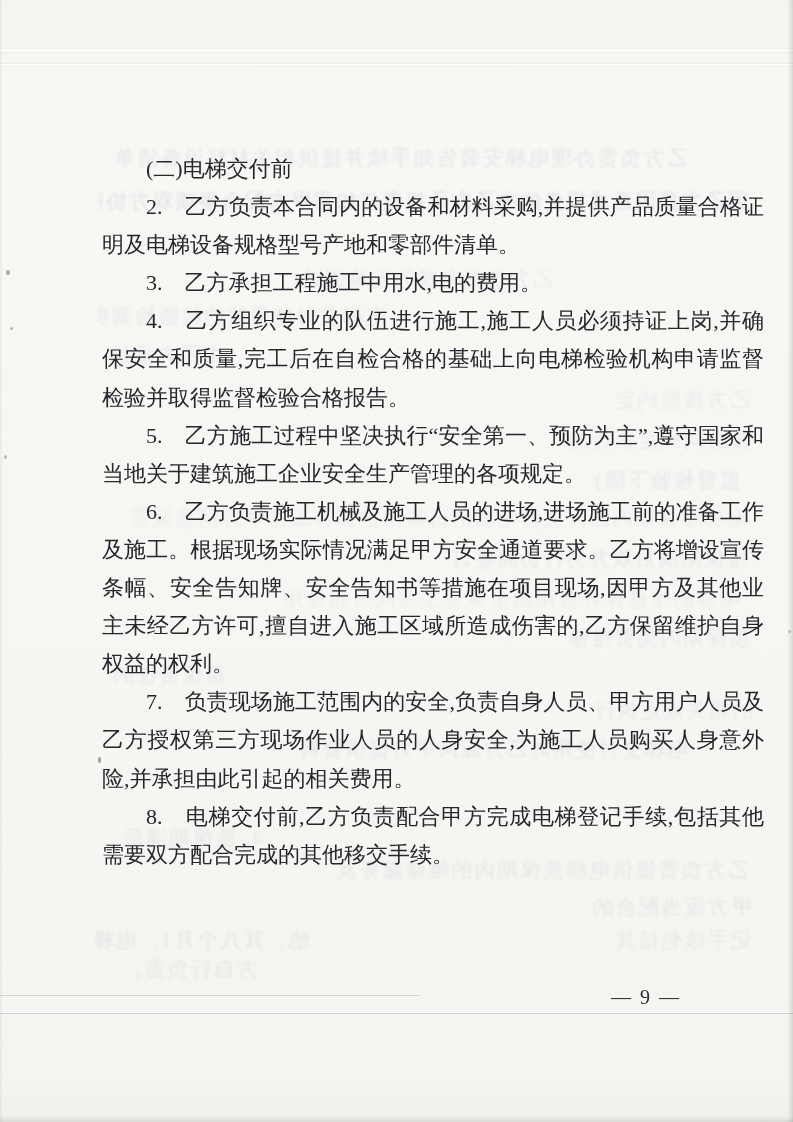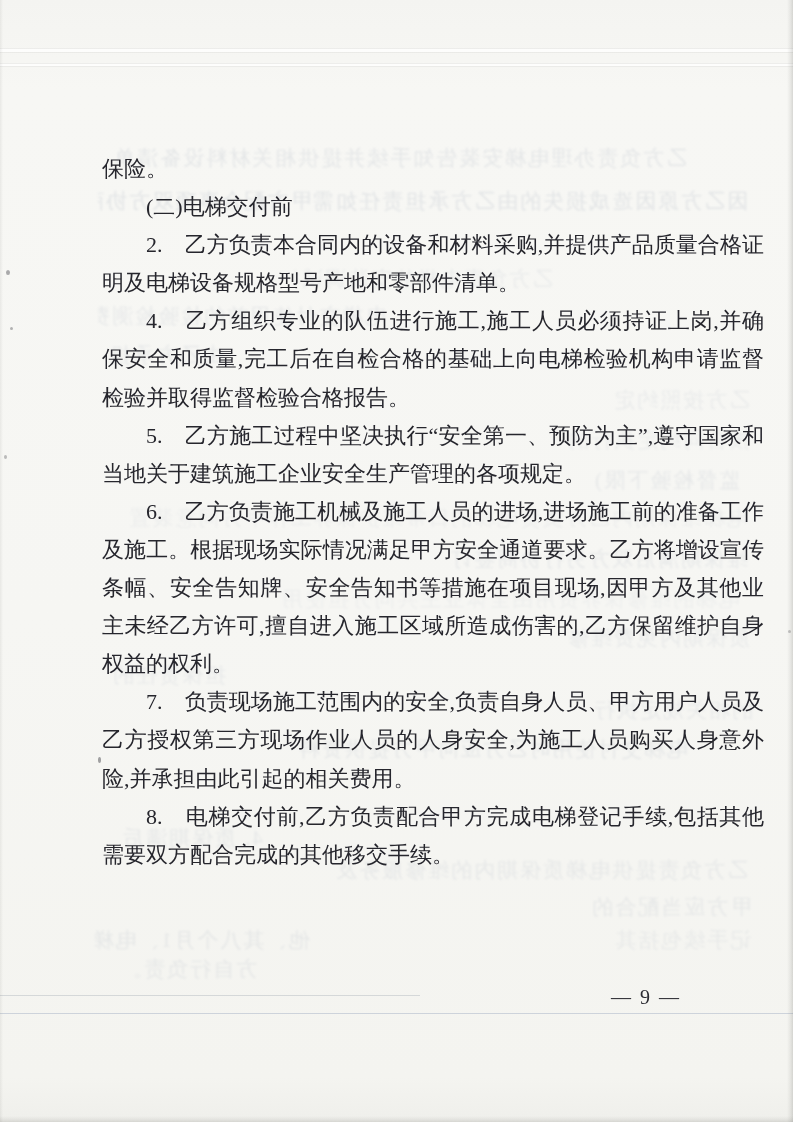--- a/index.html
+++ b/index.html
@@ -111,23 +111,23 @@
       <div class="scanline" style="top: 995px; left: 0px; width: 420px; background: rgba(175, 182, 188, 0.45);"></div>
       <div class="scanline" style="top: 1013px; left: 0px; width: 793px; background: rgba(165, 178, 198, 0.5);"></div>
       <div class="speck" style="top: 270px; left: 6px; width: 4px; height: 5px; opacity: 0.45;"></div>
       <div class="speck" style="top: 327px; left: 10px; width: 3px; height: 3px; opacity: 0.4;"></div>
       <div class="speck" style="top: 455px; left: 4px; width: 3px; height: 4px; opacity: 0.35;"></div>
       <div class="speck" style="top: 757px; left: 98px; width: 3px; height: 6px; opacity: 0.5;"></div>
       <div class="speck" style="top: 630px; left: 788px; width: 3px; height: 3px; opacity: 0.3;"></div>
     </div>
 
   <div class="text-block" id="text-block">
-      <p>保险。</p>
       <p class="indent">(二)电梯交付前</p>
       <p class="indent">2.　乙方负责本合同内的设备和材料采购,并提供产品质量合格证明及电梯设备规格型号产地和零部件清单。</p>
+      <p class="indent">3.　乙方承担工程施工中用水,电的费用。</p>
       <p class="indent">4.　乙方组织专业的队伍进行施工,施工人员必须持证上岗,并确保安全和质量,完工后在自检合格的基础上向电梯检验机构申请监督检验并取得监督检验合格报告。</p>
       <p class="indent">5.　乙方施工过程中坚决执行“安全第一、预防为主”,遵守国家和当地关于建筑施工企业安全生产管理的各项规定。</p>
       <p class="indent">6.　乙方负责施工机械及施工人员的进场,进场施工前的准备工作及施工。根据现场实际情况满足甲方安全通道要求。乙方将增设宣传条幅、安全告知牌、安全告知书等措施在项目现场,因甲方及其他业主未经乙方许可,擅自进入施工区域所造成伤害的,乙方保留维护自身权益的权利。</p>
       <p class="indent">7.　负责现场施工范围内的安全,负责自身人员、甲方用户人员及乙方授权第三方现场作业人员的人身安全,为施工人员购买人身意外险,并承担由此引起的相关费用。</p>
       <p class="indent">8.　电梯交付前,乙方负责配合甲方完成电梯登记手续,包括其他需要双方配合完成的其他移交手续。</p>
     </div>
 
   <div class="page-number">— 9 —</div>
 
   <div class="edge-right"></div>

